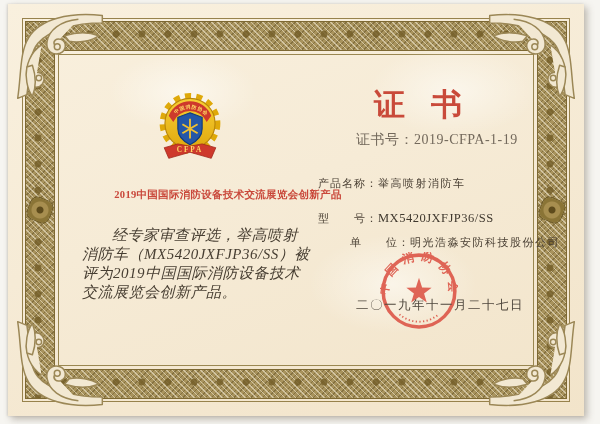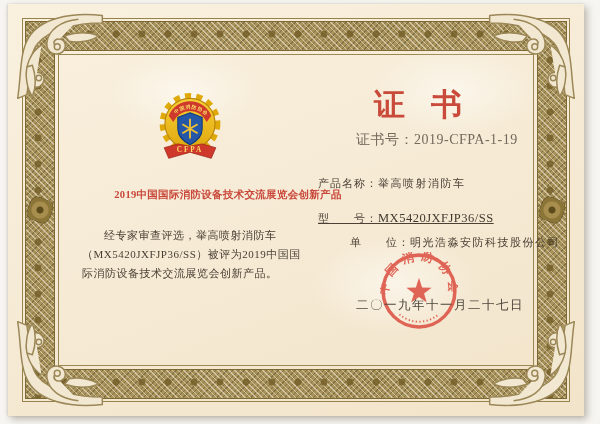--- a/index.html
+++ b/index.html
@@ -55,35 +55,35 @@
   .content{position:absolute;inset:0;z-index:4;color:#4b4135;}
   .logo{position:absolute;left:144px;top:86px;width:76px;height:82px;}
   .award-title{
     position:absolute;left:50px;top:184px;width:252px;
     text-align:center;font-size:10.5px;font-weight:bold;color:#c9473a;
     letter-spacing:.3px;
     padding-left:44px;
   }
   .body-text{
     position:absolute;left:74px;top:222px;width:230px;
-    font-size:11px;line-height:19px;letter-spacing:.5px;color:#473e32;
+    font-size:15px;line-height:19px;letter-spacing:.5px;color:#473e32;font-style:italic;
   }
   .body-text p{margin:0;text-indent:2em;}
   .big-title{
     position:absolute;left:366px;top:80px;
     font-size:31px;font-weight:bold;color:#c94a3a;letter-spacing:26px;
     white-space:nowrap;
   }
   .cert-no{
     position:absolute;left:348px;top:127px;
     font-size:14px;color:#73695c;letter-spacing:.5px;
   }
   .field{position:absolute;left:310px;white-space:nowrap;font-size:11px;color:#4b4135;}
   .f1{top:172px;}
-  .f2{top:207px;text-decoration:underline;}
+  .f2{top:207px;}
   .f3{top:231px;margin-left:32px;}
   .field .lbl{letter-spacing:1px;}
   .field .val{letter-spacing:1.5px;}
   .field .val-latin{font-size:12.5px;letter-spacing:.5px;color:#3f382e;}
   .seal{position:absolute;left:372px;top:248px;width:78px;height:78px;opacity:.88;z-index:5;}
   .date-line{
     position:absolute;left:348px;top:293px;z-index:6;
     font-size:12.5px;letter-spacing:1.5px;color:#4e463c;white-space:nowrap;
   }
 </style>

